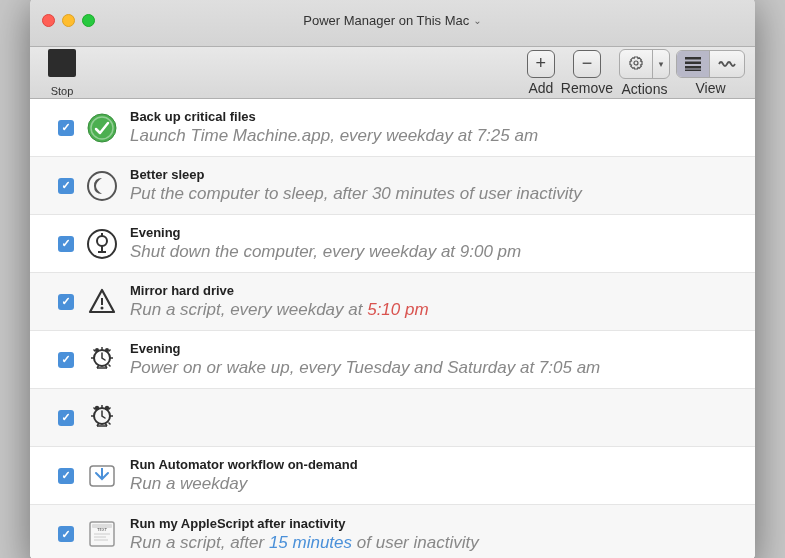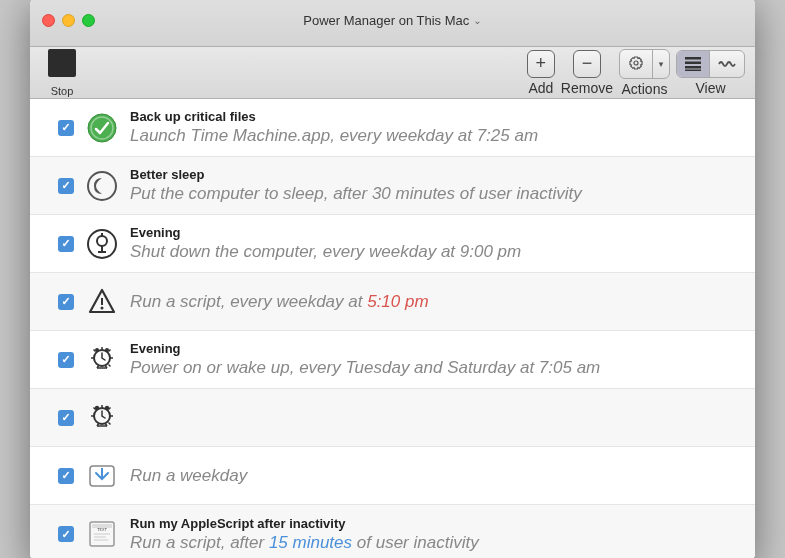--- a/index.html
+++ b/index.html
@@ -386,20 +386,21 @@
     <div class="list-item">
       <div class="checkbox"></div>
       <div class="item-icon">
         <svg viewBox="0 0 32 32">
           <polygon points="16,4 28,26 4,26" fill="none" stroke="#333" stroke-width="2.2" stroke-linejoin="round"></polygon>
           <line x1="16" y1="12" x2="16" y2="19" stroke="#333" stroke-width="2"></line>
           <circle cx="16" cy="22" r="1.5" fill="#333"></circle>
         </svg>
       </div>
       <div class="item-text">
+        <div class="item-title">Mirror hard drive</div>
         <div class="item-subtitle">Run a script, every weekday at <span class="highlight-red">5:10 pm</span></div>
       </div>
     </div>
 
     <div class="list-item">
       <div class="checkbox"></div>
       <div class="item-icon">
         <svg viewBox="0 0 32 32">
           <circle cx="16" cy="14" r="8" fill="none" stroke="#333" stroke-width="2"></circle>
           <line x1="16" y1="6" x2="16" y2="3" stroke="#333" stroke-width="1.5"></line>
@@ -446,20 +447,21 @@
     <div class="list-item">
       <div class="checkbox"></div>
       <div class="item-icon">
         <svg viewBox="0 0 32 32">
           <rect x="4" y="6" width="24" height="20" rx="3" fill="none" stroke="#888" stroke-width="1.5"></rect>
           <path d="M10 13 L16 19 L22 13" stroke="#4a90d9" stroke-width="2" fill="none" stroke-linecap="round"></path>
           <line x1="16" y1="8" x2="16" y2="19" stroke="#4a90d9" stroke-width="2"></line>
         </svg>
       </div>
       <div class="item-text">
+        <div class="item-title">Run Automator workflow on-demand</div>
         <div class="item-subtitle">Run a weekday</div>
       </div>
     </div>
 
     <div class="list-item">
       <div class="checkbox"></div>
       <div class="item-icon">
         <svg viewBox="0 0 32 32">
           <rect x="4" y="4" width="24" height="24" rx="2" fill="none" stroke="#999" stroke-width="1.5"></rect>
           <rect x="6" y="6" width="20" height="4" rx="1" fill="#ddd"></rect>

